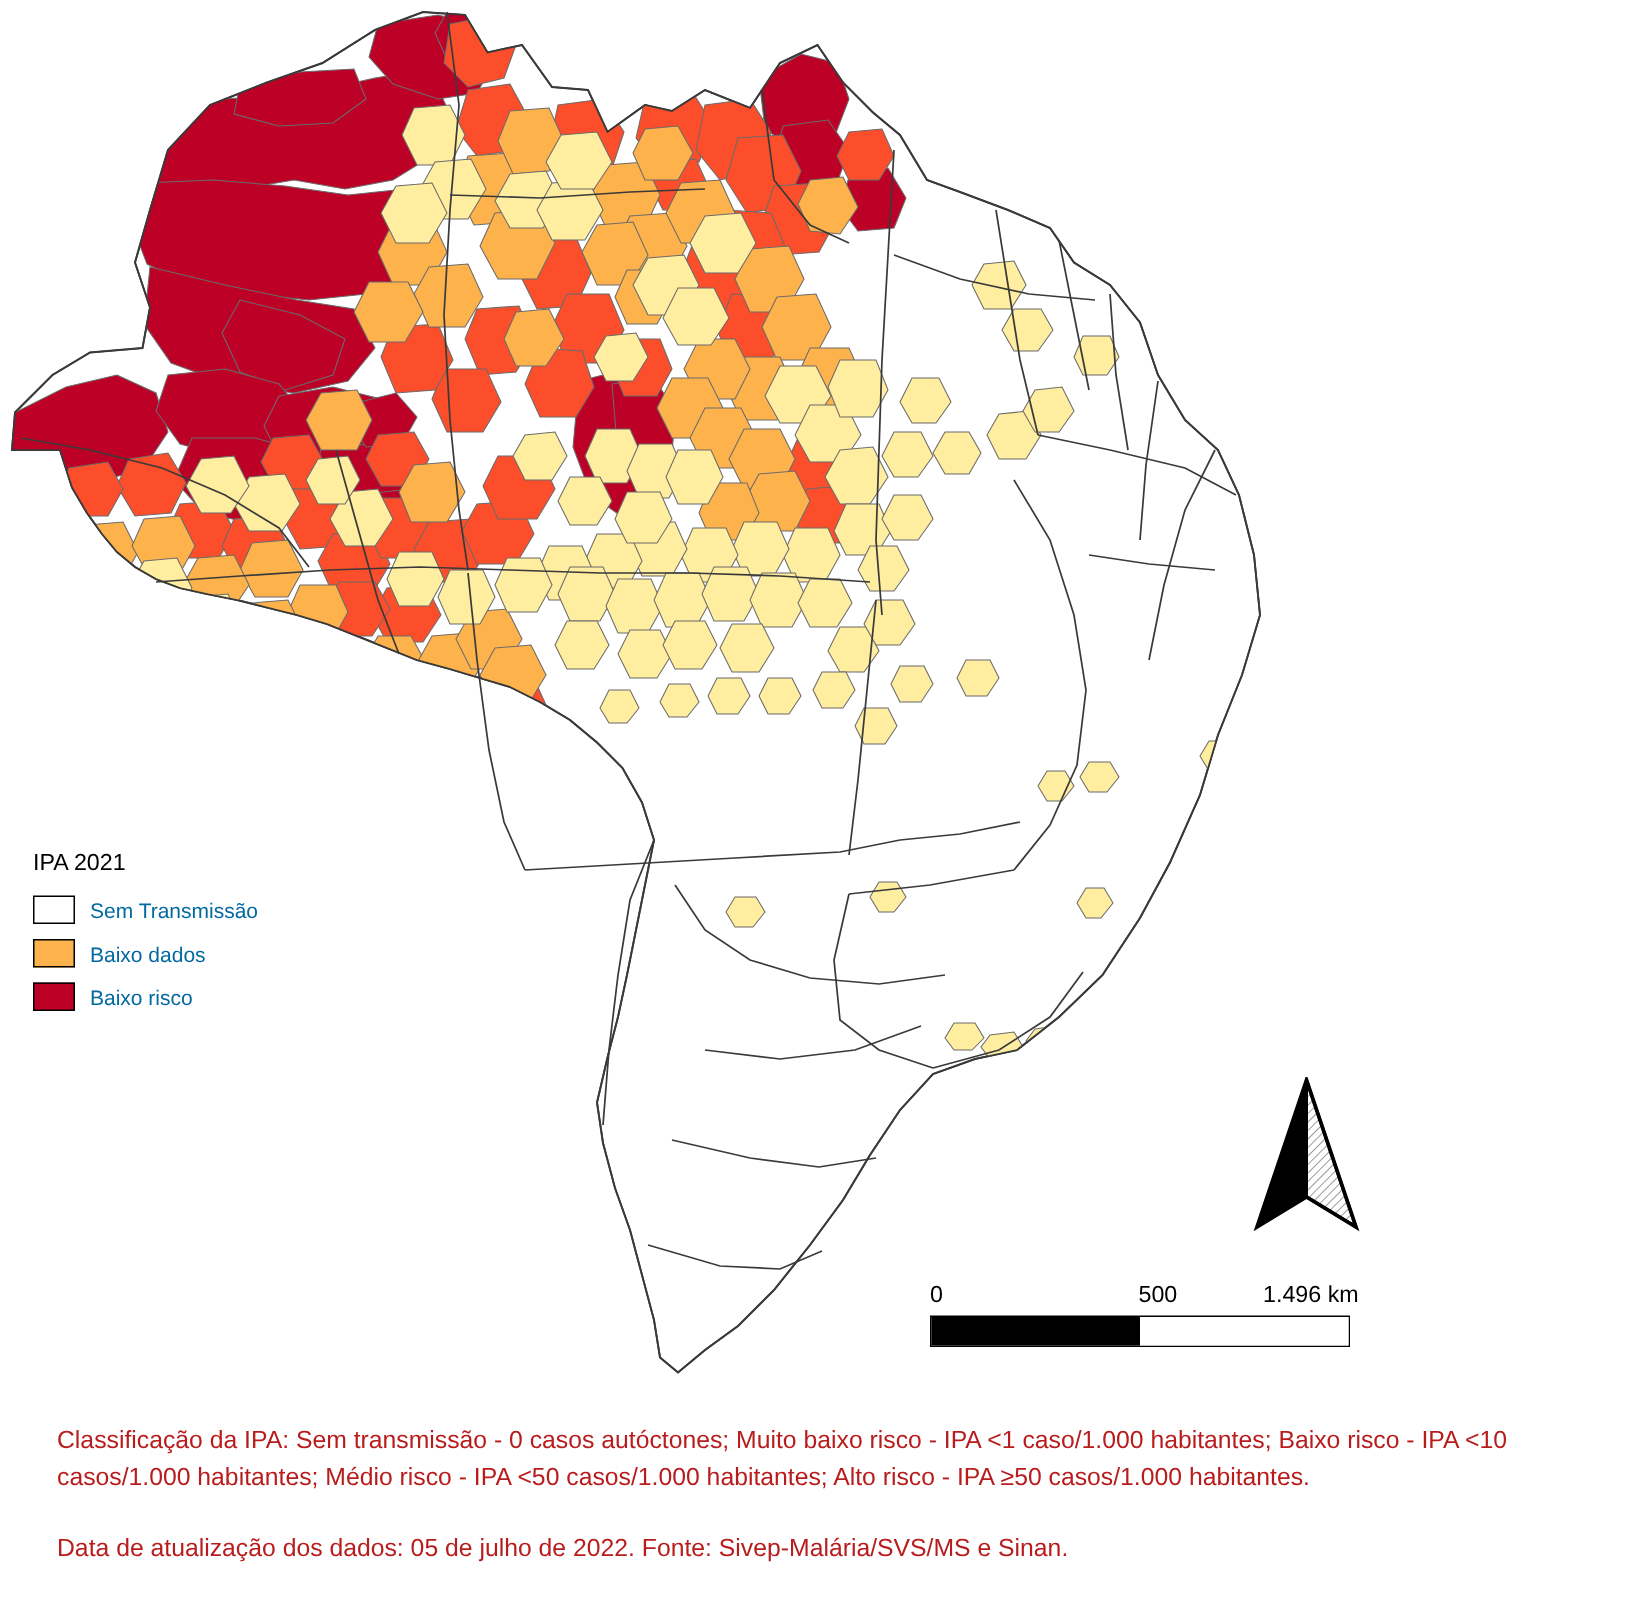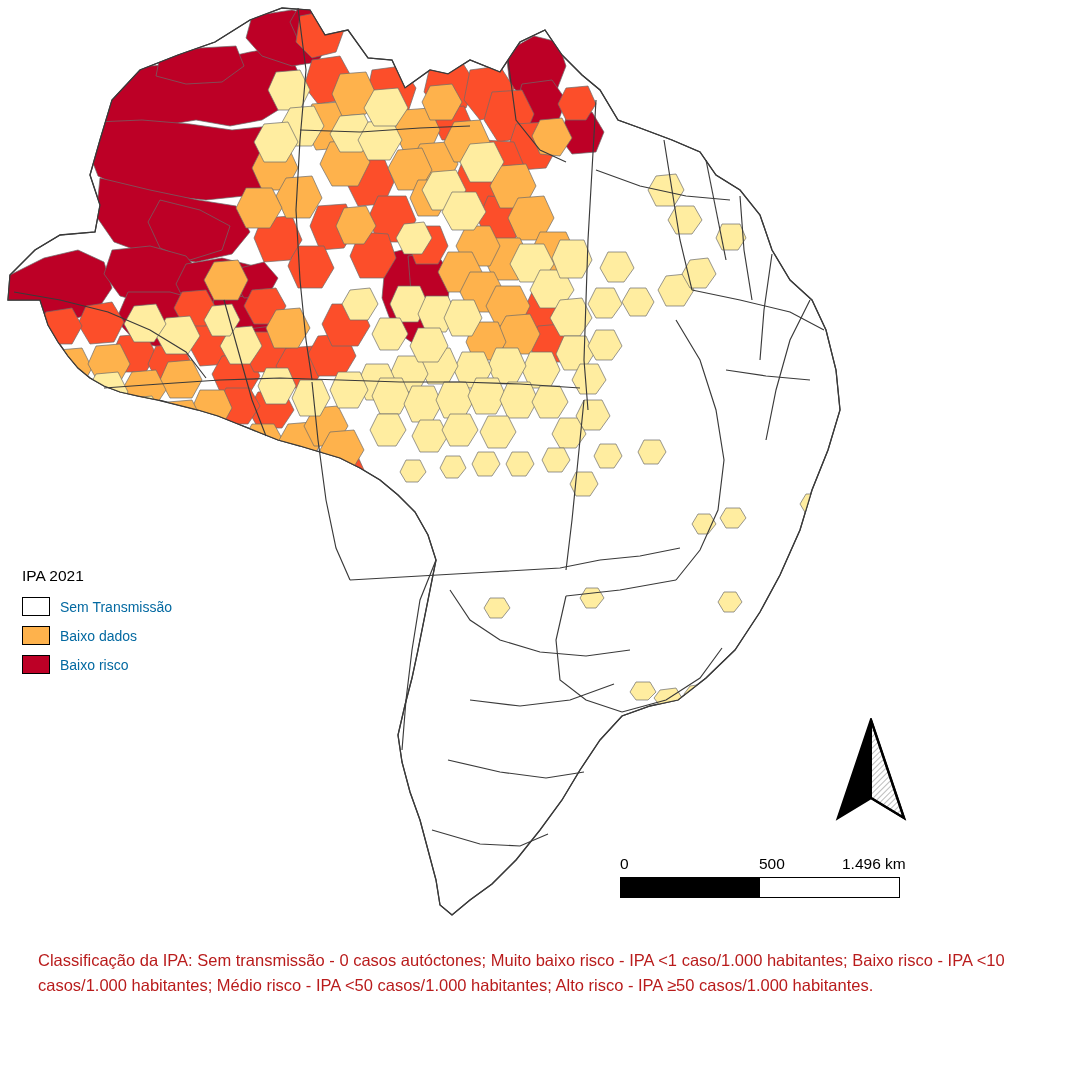--- a/index.html
+++ b/index.html
@@ -415,15 +415,16 @@
       <span class="sb-1000">1.496 km</span>
     </div>
     <div class="scalebar-bar">
       <div class="scalebar-seg seg-filled"></div>
       <div class="scalebar-seg seg-empty"></div>
     </div>
   </div>
 
   <div class="caption">
     <p>Classificação da IPA: Sem transmissão - 0 casos autóctones; Muito baixo risco - IPA &lt;1 caso/1.000 habitantes; Baixo risco - IPA &lt;10 casos/1.000 habitantes; Médio risco - IPA &lt;50 casos/1.000 habitantes; Alto risco - IPA ≥50 casos/1.000 habitantes.</p>
+    <p class="second">Data de atualização dos dados: 05 de julho de 2022. Fonte: Sivep-Malária/SVS/MS e Sinan.</p>
   </div>
 
 </div>
 
 </body></html>

